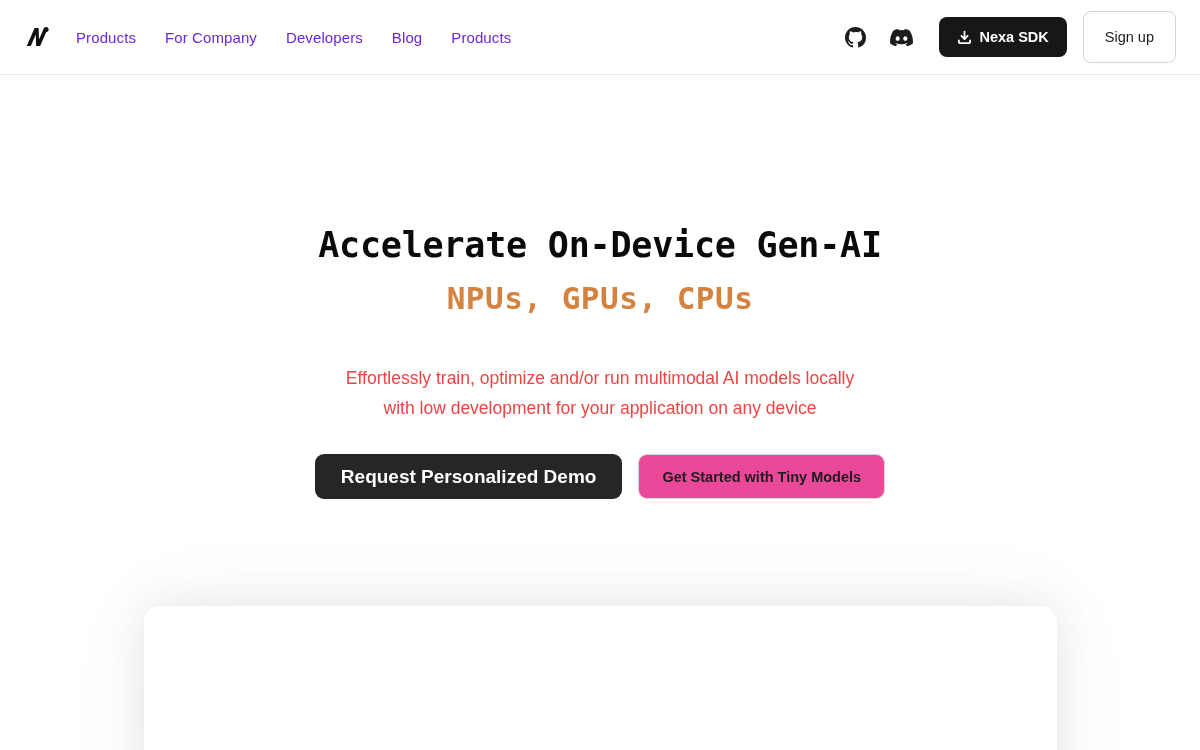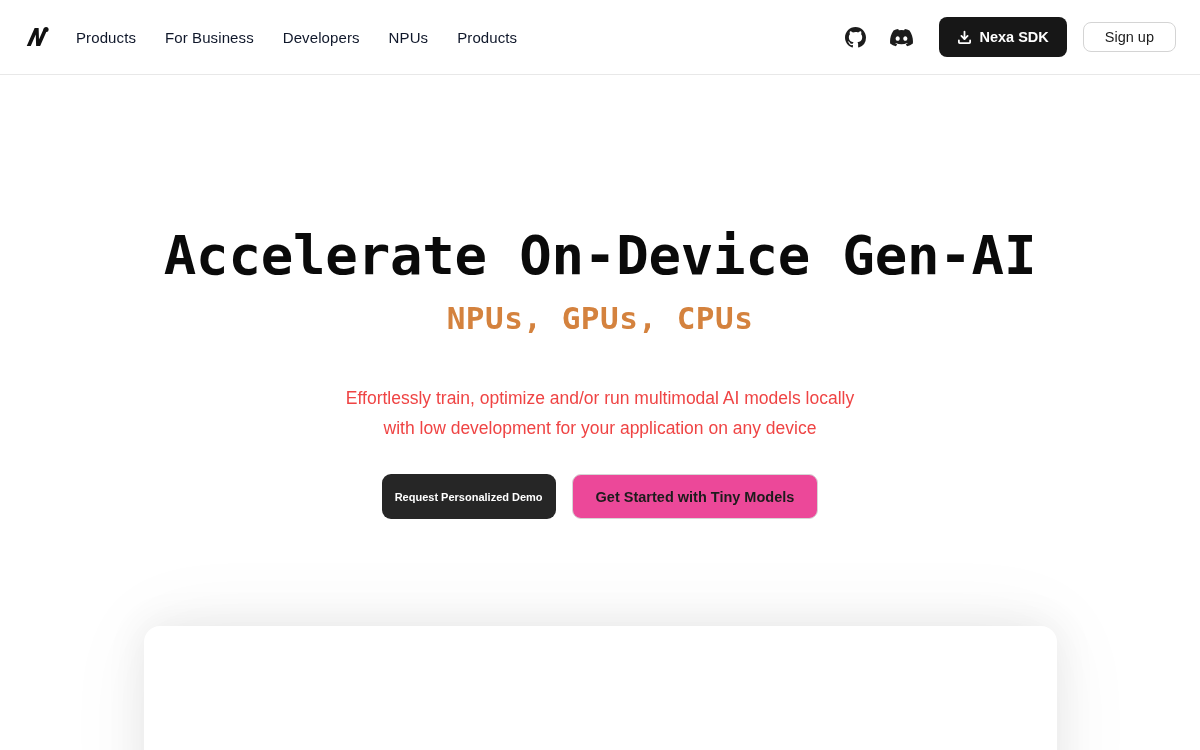--- a/index.html
+++ b/index.html
@@ -33,21 +33,21 @@
   .logo svg{ display:block; }
 
   .nav-links{
     display:flex;
     align-items:center;
     gap:29px;
     list-style:none;
   }
   .nav-link{
     font-size:15px;
-    color:#0f172a;
+    color:#6d28d9;
     letter-spacing:0.1px;
     cursor:pointer;
     white-space:nowrap;
   }
 
   .nav-right{
     margin-left:auto;
     display:flex;
     align-items:center;
     gap:0;
@@ -72,42 +72,42 @@
     border-radius:8px;
     font-size:14.5px;
     font-weight:700;
     font-family:"Liberation Sans", sans-serif;
     cursor:pointer;
     white-space:nowrap;
   }
   .btn-sdk svg{ display:block; }
 
   .btn-signup{
-    height:30px;
+    height:52px;
     padding:0 21px;
     margin-left:16px;
     background:#ffffff;
     color:#1c1c1c;
     border:1px solid #d4d4d4;
     border-radius:8px;
     font-size:14.5px;
     font-family:"Liberation Sans", sans-serif;
     cursor:pointer;
     white-space:nowrap;
   }
 
   
   .hero{
     width:100%;
     text-align:center;
     padding-top:152px;
   }
   .hero-title{
     font-family:"DejaVu Sans Mono", "Liberation Mono", monospace;
-    font-size:54px;
+    font-size:35px;
     font-weight:700;
     line-height:1.06;
     color:#0a0a0a;
     letter-spacing:-0.2px;
   }
   .hero-subtitle{
     margin-top:16px;
     font-family:"DejaVu Sans Mono", "Liberation Mono", monospace;
     font-size:31px;
     font-weight:700;
@@ -123,26 +123,26 @@
 
   .hero-actions{
     margin-top:31px;
     display:flex;
     justify-content:center;
     align-items:center;
     gap:16px;
   }
   .btn-primary{
     height:45px;
-    padding:0 13px;
+    padding:0 26px;
     background:#262626;
     color:#ffffff;
     border:none;
     border-radius:9px;
-    font-size:11px;
+    font-size:19px;
     font-weight:700;
     font-family:"Liberation Sans", sans-serif;
     cursor:pointer;
     white-space:nowrap;
   }
   .btn-secondary{
     height:45px;
     padding:0 23px;
     background:#ec4899;
     color:#1c1c1c;
@@ -177,23 +177,23 @@
   <div class="logo">
     <svg width="30" height="30" viewBox="0 0 30 30" aria-hidden="true">
       <path d="M6.2 24 L10.6 6 L14.6 6 L17.2 17.6 L20 6 L24 6 L19.6 24 L15.6 24 L13 12.6 L10.2 24 Z" fill="#111111" transform="skewX(-11) translate(3.2,0)"></path>
       <circle cx="24.1" cy="7.4" r="2.5" fill="#111111"></circle>
     </svg>
   </div>
 
   <nav>
     <ul class="nav-links">
       <li class="nav-link">Products</li>
-      <li class="nav-link">For Business</li>
+      <li class="nav-link">For Company</li>
       <li class="nav-link">Developers</li>
-      <li class="nav-link">NPUs</li>
+      <li class="nav-link">Blog</li>
       <li class="nav-link">Products</li>
     </ul>
   </nav>
 
   <div class="nav-right">
 
     <div class="icon-btn icon-gap-gh">
       <svg width="21" height="21" viewBox="0 0 16 16" fill="currentColor" aria-hidden="true">
         <path d="M8 0C3.58 0 0 3.58 0 8c0 3.54 2.29 6.53 5.47 7.59.4.07.55-.17.55-.38
                  0-.19-.01-.82-.01-1.49-2.01.37-2.53-.49-2.69-.94-.09-.23-.48-.94-.82-1.13

